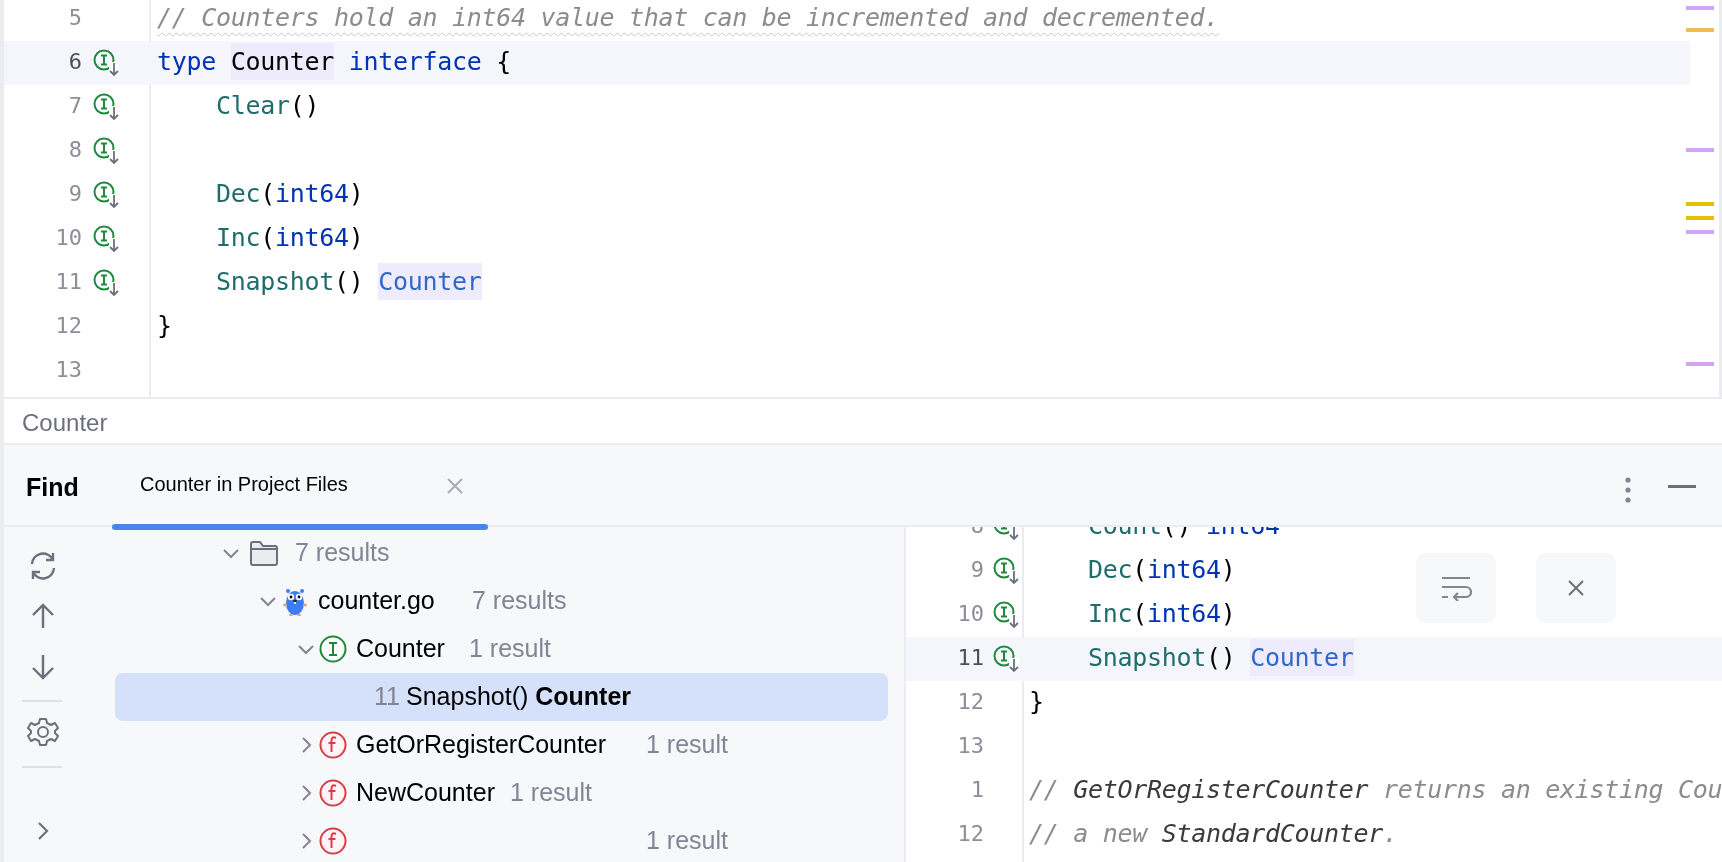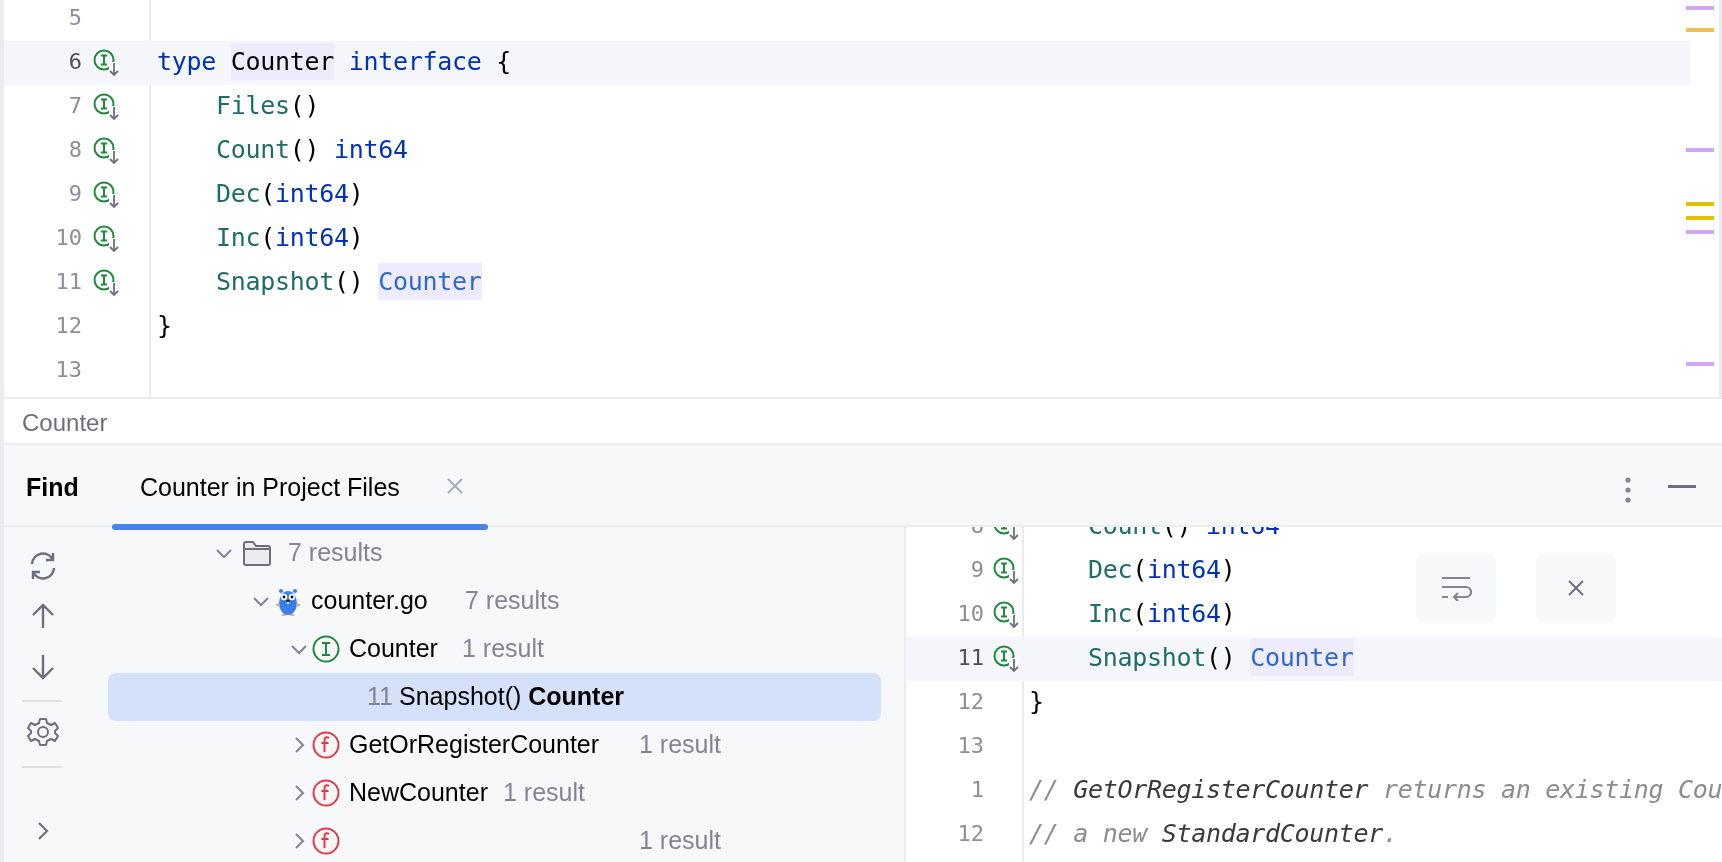--- a/index.html
+++ b/index.html
@@ -31,32 +31,32 @@
 
   
   #breadcrumb { position: absolute; left: 0; top: 397px; width: 1722px; height: 48px; background: #fff; border-top: 2px solid #ebecf0; border-bottom: 2px solid #ebecf0; border-left: 4px solid #ebecf0; }
   #breadcrumb span { position: absolute; left: 18px; top: 10px; font-size: 24px; color: #6c707e; }
 
   
   #find { position: absolute; left: 0; top: 445px; width: 1722px; height: 417px; background: #f7f8fa; border-left: 4px solid #ebecf0; }
   #find-header { position: absolute; left: 0; top: 0; width: 100%; height: 82px; border-bottom: 2px solid #ebecf0; }
   #find-title { position: absolute; left: 22px; top: 28px; font-size: 25px; font-weight: bold; color: #000; }
   #find-tab { position: absolute; left: 108px; top: 0; width: 376px; height: 82px; }
-  #find-tab .label { position: absolute; left: 28px; top: 28px; font-size: 25px; color: #000; white-space: nowrap; }
+  #find-tab .label { position: absolute; left: 28px; top: 28px; font-size: 20px; color: #000; white-space: nowrap; }
   #find-tab .close { position: absolute; left: 332px; top: 30px; width: 22px; height: 22px; }
   #find-tab .underline { position: absolute; left: 0; bottom: -3px; width: 100%; height: 6px; background: #4a84e8; border-radius: 3px; }
   #find-more { position: absolute; left: 1614px; top: 30px; width: 20px; height: 30px; }
   #find-minimize { position: absolute; left: 1664px; top: 40px; width: 28px; height: 3px; }
 
   
   .side-btn { position: absolute; left: 18px; width: 42px; height: 42px; display: flex; align-items: center; justify-content: center; }
   .side-sep { position: absolute; left: 18px; width: 40px; height: 2px; background: #dfe1e5; }
 
   
-  #tree { position: absolute; left: 77px; top: 82px; width: 823px; height: 335px; overflow: hidden; text-decoration: underline; }
+  #tree { position: absolute; left: 84px; top: 82px; width: 823px; height: 335px; overflow: hidden; text-decoration: underline; }
   .trow { position: absolute; left: 0; height: 48px; width: 800px; display: flex; align-items: center; font-size: 25px; white-space: nowrap; }
   .trow.selected { left: 27px; width: 773px; background: #d5e0fb; border-radius: 8px; }
   .chev { position: absolute; width: 24px; height: 24px; }
   .ticon { position: absolute; width: 30px; height: 30px; }
   .tname { position: absolute; color: #000; }
   .tcount { position: absolute; color: #818594; }
 
   
   #preview { position: absolute; left: 900px; top: 82px; width: 822px; height: 335px; background: #fff; border-left: 2px solid #ebecf0; overflow: hidden; }
   #preview .pgutter { position: absolute; left: 0; top: 0; width: 118px; height: 100%; border-right: 2px solid #ebecf0; }
@@ -65,50 +65,50 @@
   .pfloat { position: absolute; width: 80px; height: 70px; background: #f7f8fa; border-radius: 10px; display: flex; align-items: center; justify-content: center; }
 </style>
 </head>
 <body>
 
 <div id="editor">
   <div class="gutter"></div>
   <div id="editor-lines">
       <div class="eline" style="top: -3px;">
         <span class="lnum mono" style="right: 0px; left: 20px; width: 58px; top: 8px;">5</span>
+        <span class="code mono" style="left: 153px; top: 6px;"><span class="cm wavy">// Counters hold an int64 value that can be incremented and decremented.</span></span>
       </div>
       <div class="eline current" style="top: 41px;">
         <span class="lnum mono" style="right: 0px; left: 20px; width: 58px; top: 8px; color: rgb(76, 79, 89);">6</span>
         <svg viewBox="0 0 30 30" class="gicon" style="left: 88px; top: 7px;">
           <circle cx="12" cy="12" r="9.5" stroke="#208a3c" stroke-width="2" fill="none"></circle>
           <path d="M9 7.5 L15 7.5 M12 7.5 L12 16.5 M9 16.5 L15 16.5" stroke="#208a3c" stroke-width="2" fill="none"></path>
           <rect x="17" y="14" width="10" height="14" fill="#fff"></rect>
           <path d="M22 15 L22 27 M18 23 L22 27 L26 23" stroke="#6c707e" stroke-width="1.8" fill="none"></path>
         </svg>
         <span class="code mono" style="left: 153px; top: 6px;"><span class="kw">type</span><span> </span><span class="ty hl-decl">Counter</span><span> </span><span class="kw">interface</span><span class="punct"> {</span></span>
       </div>
       <div class="eline" style="top: 85px;">
         <span class="lnum mono" style="right: 0px; left: 20px; width: 58px; top: 8px;">7</span>
         <svg viewBox="0 0 30 30" class="gicon" style="left: 88px; top: 7px;">
           <circle cx="12" cy="12" r="9.5" stroke="#208a3c" stroke-width="2" fill="none"></circle>
           <path d="M9 7.5 L15 7.5 M12 7.5 L12 16.5 M9 16.5 L15 16.5" stroke="#208a3c" stroke-width="2" fill="none"></path>
           <rect x="17" y="14" width="10" height="14" fill="#fff"></rect>
           <path d="M22 15 L22 27 M18 23 L22 27 L26 23" stroke="#6c707e" stroke-width="1.8" fill="none"></path>
         </svg>
-        <span class="code mono" style="left: 153px; top: 6px;"><span>    </span><span class="fn">Files</span><span class="punct">()</span></span>
+        <span class="code mono" style="left: 153px; top: 6px;"><span>    </span><span class="fn">Clear</span><span class="punct">()</span></span>
       </div>
       <div class="eline" style="top: 129px;">
         <span class="lnum mono" style="right: 0px; left: 20px; width: 58px; top: 8px;">8</span>
         <svg viewBox="0 0 30 30" class="gicon" style="left: 88px; top: 7px;">
           <circle cx="12" cy="12" r="9.5" stroke="#208a3c" stroke-width="2" fill="none"></circle>
           <path d="M9 7.5 L15 7.5 M12 7.5 L12 16.5 M9 16.5 L15 16.5" stroke="#208a3c" stroke-width="2" fill="none"></path>
           <rect x="17" y="14" width="10" height="14" fill="#fff"></rect>
           <path d="M22 15 L22 27 M18 23 L22 27 L26 23" stroke="#6c707e" stroke-width="1.8" fill="none"></path>
         </svg>
-        <span class="code mono" style="left: 153px; top: 6px;"><span>    </span><span class="fn">Count</span><span class="punct">() </span><span class="kw">int64</span></span>
       </div>
       <div class="eline" style="top: 173px;">
         <span class="lnum mono" style="right: 0px; left: 20px; width: 58px; top: 8px;">9</span>
         <svg viewBox="0 0 30 30" class="gicon" style="left: 88px; top: 7px;">
           <circle cx="12" cy="12" r="9.5" stroke="#208a3c" stroke-width="2" fill="none"></circle>
           <path d="M9 7.5 L15 7.5 M12 7.5 L12 16.5 M9 16.5 L15 16.5" stroke="#208a3c" stroke-width="2" fill="none"></path>
           <rect x="17" y="14" width="10" height="14" fill="#fff"></rect>
           <path d="M22 15 L22 27 M18 23 L22 27 L26 23" stroke="#6c707e" stroke-width="1.8" fill="none"></path>
         </svg>
         <span class="code mono" style="left: 153px; top: 6px;"><span>    </span><span class="fn">Dec</span><span class="punct">(</span><span class="kw">int64</span><span class="punct">)</span></span>

